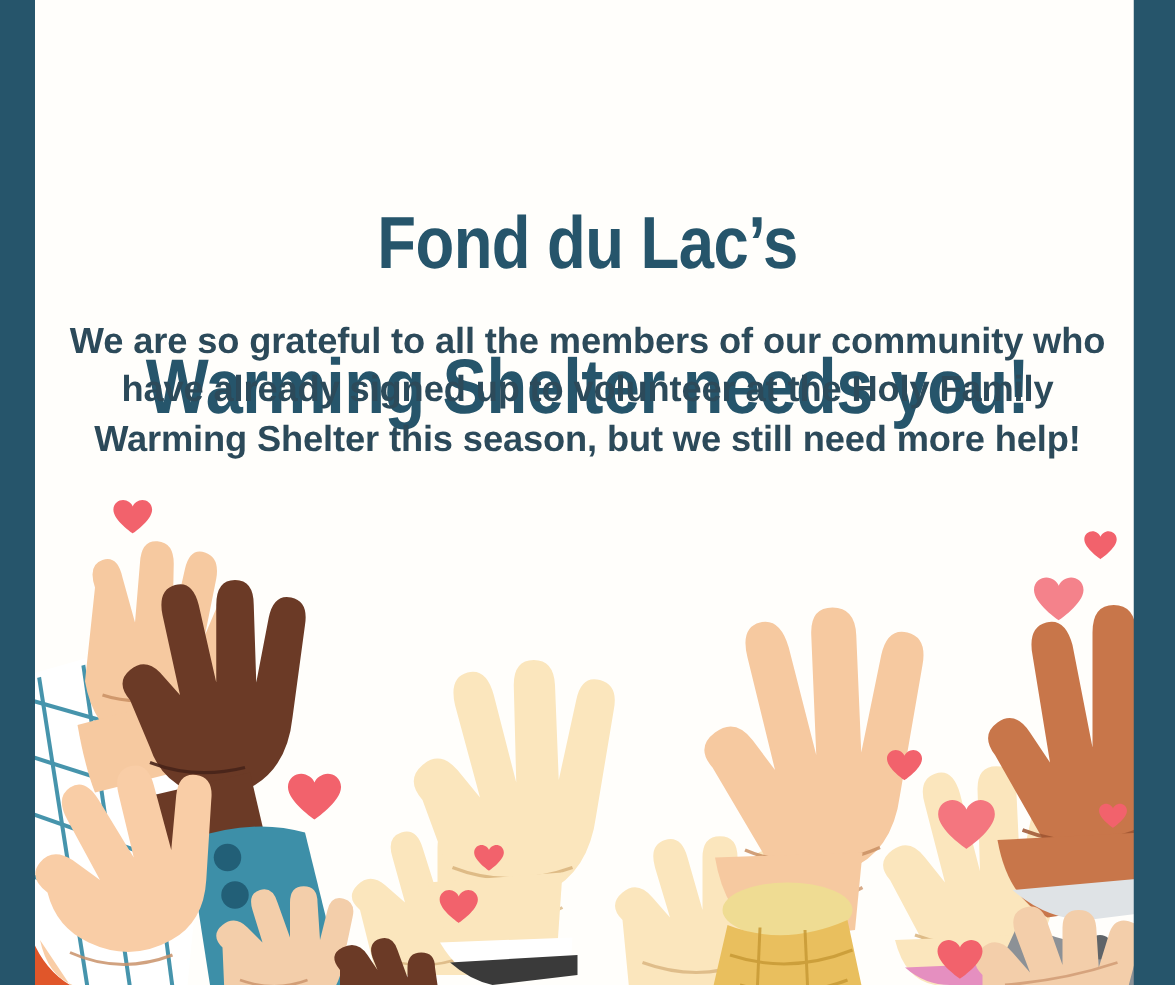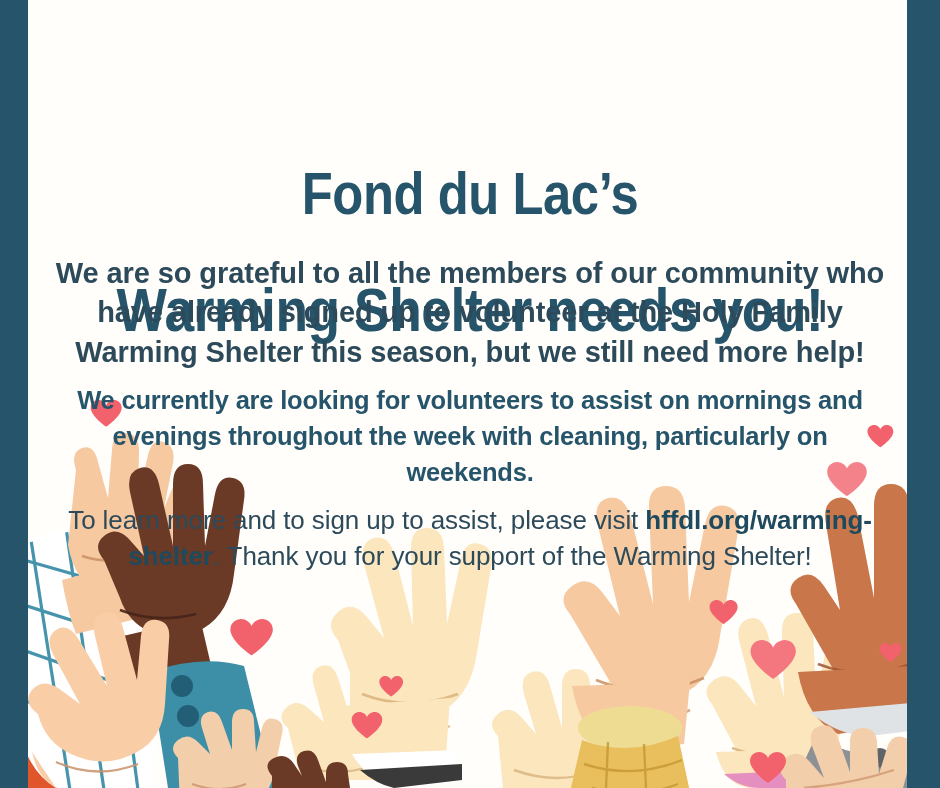--- a/index.html
+++ b/index.html
@@ -264,21 +264,19 @@
 
   <div class="content">
 
     <h1 class="headline">
       <span class="l1">Fond du Lac’s</span>
       <span class="l2">Warming Shelter needs you!</span>
     </h1>
 
     <p class="para intro">We are so grateful to all the members of our community who have already signed up to volunteer at the Holy Family Warming Shelter this season, but we still need more help!</p>
 
-    <p class="para emphasis">We currently are looking for volunteers to assist on mornings and evenings throughout the week with cleaning, particularly on weekends.</p>
-
-    <p class="para cta"><span>To learn more and to sign up to assist, please visit </span><span class="url">hffdl.org/warming-shelter</span><span>. Thank you for your support of the Warming Shelter!</span></p>
+
   </div>
 
   <div class="edge left"></div>
   <div class="edge right"></div>
 
 </div>
 
 </body></html>

